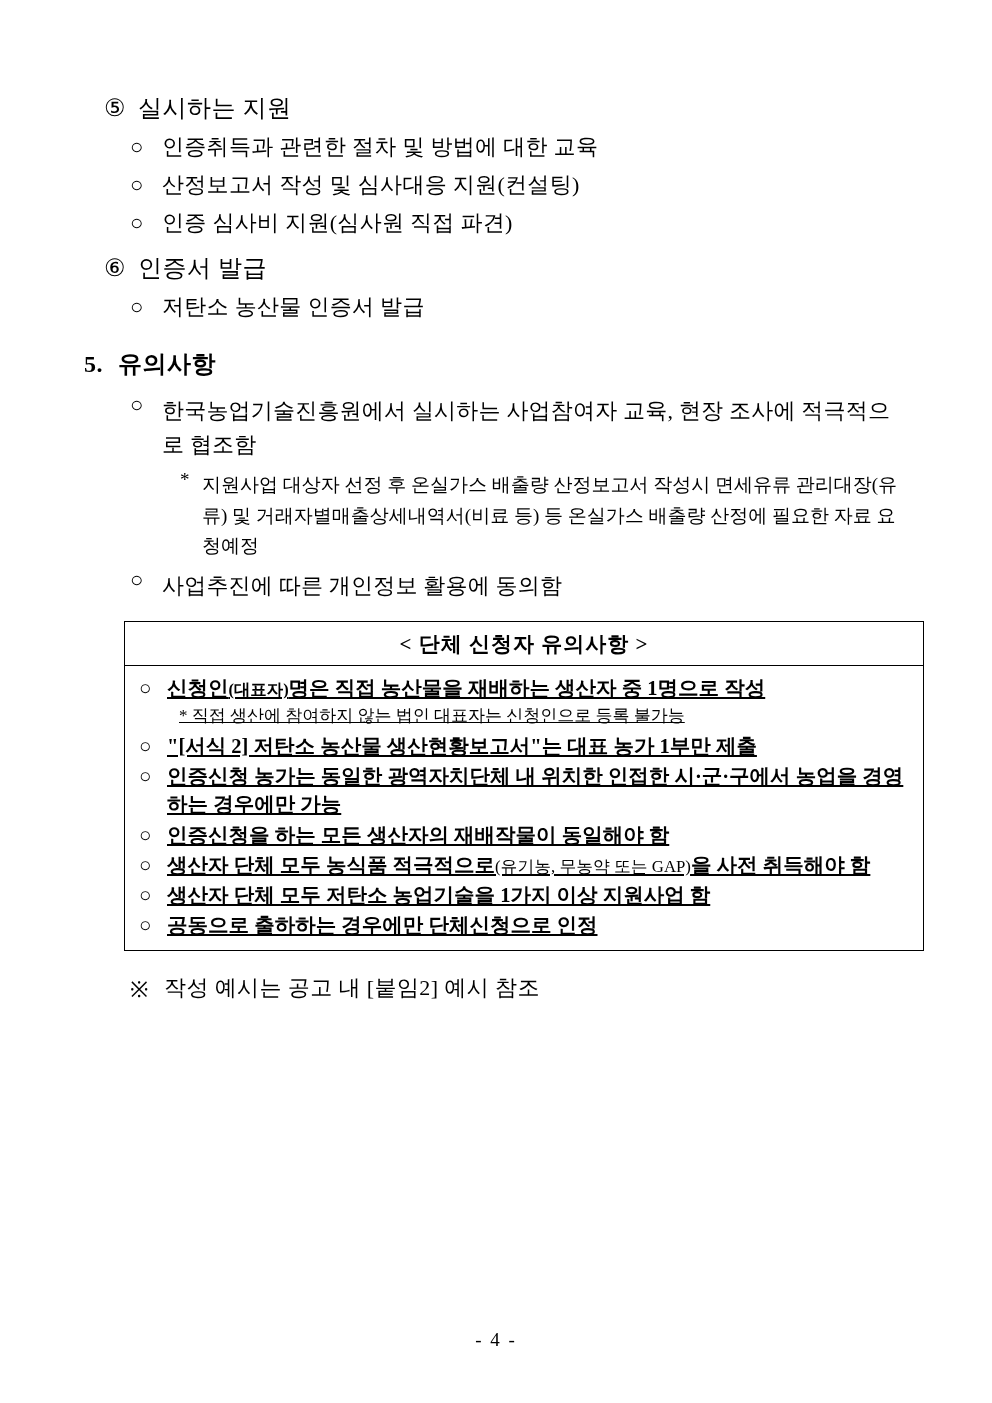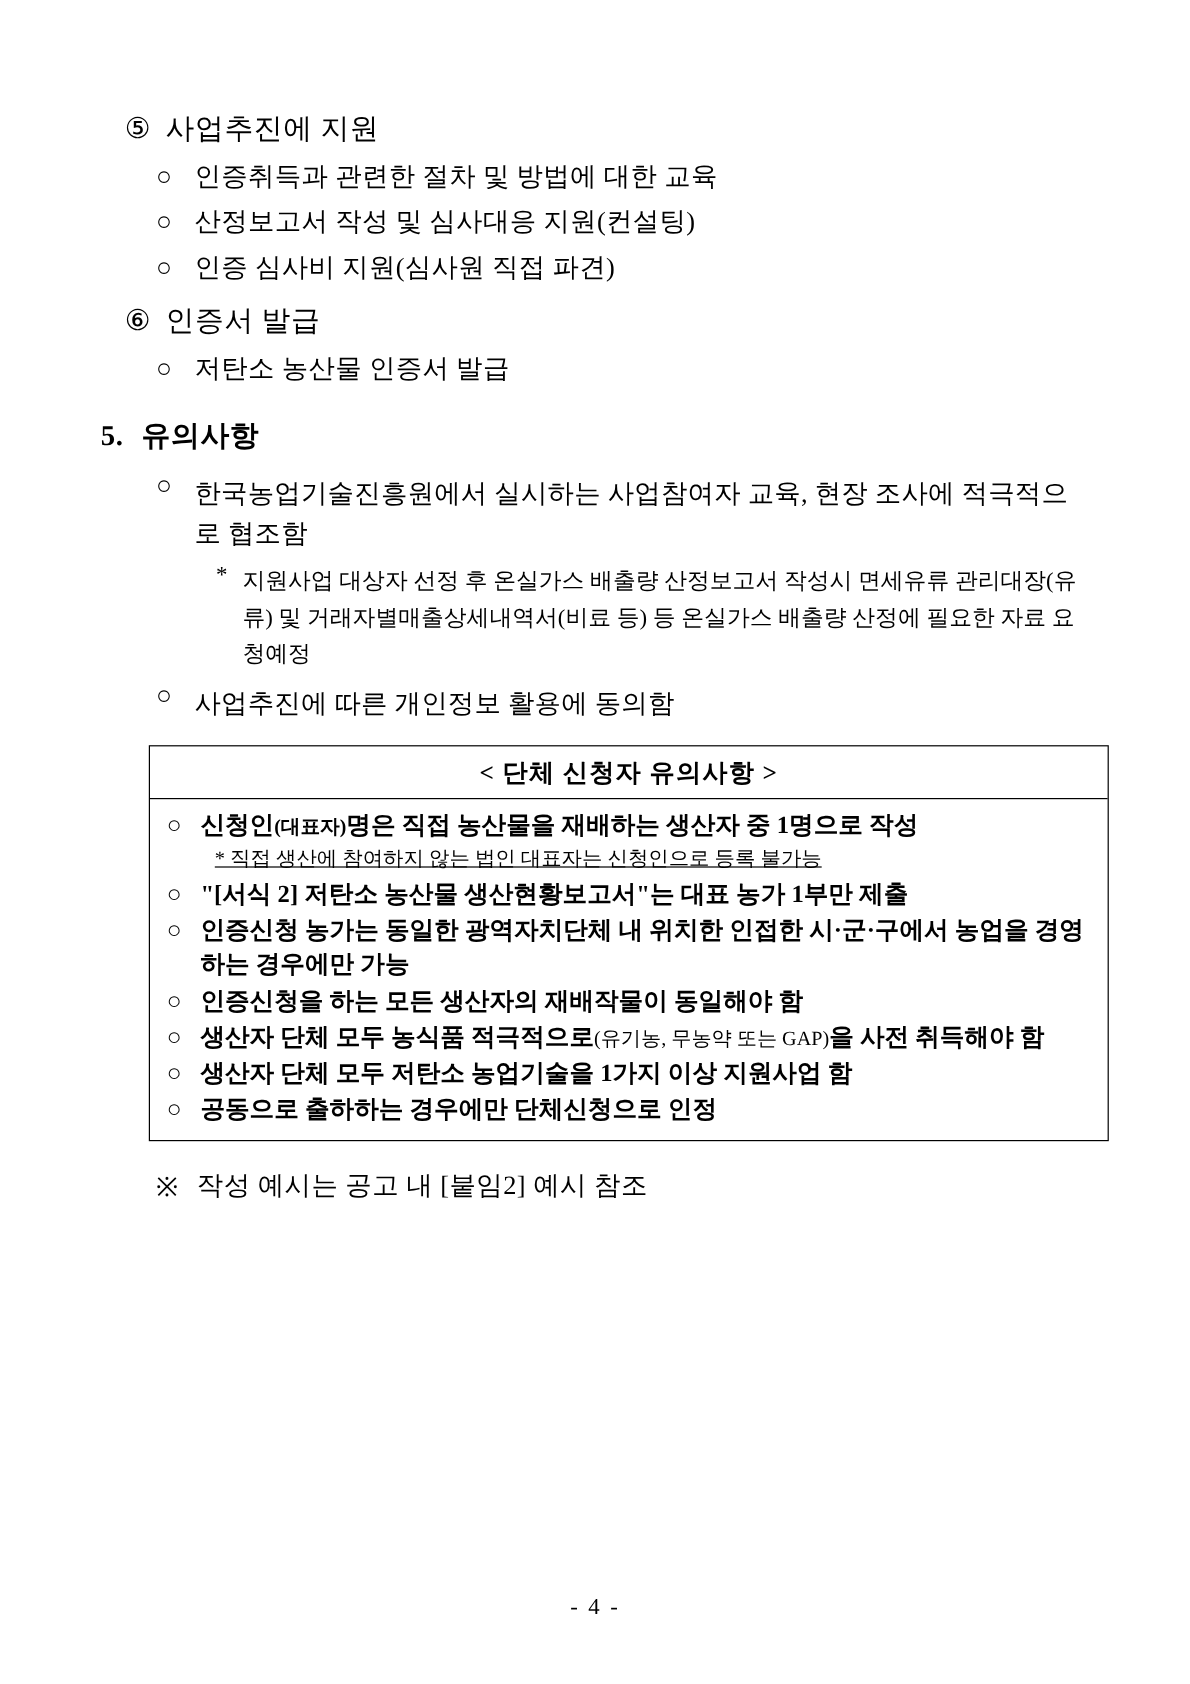--- a/index.html
+++ b/index.html
@@ -105,21 +105,21 @@
   }
   .b-line {
     display: flex;
     align-items: flex-start;
     font-size: 20.5px;
     font-weight: bold;
     line-height: 1.38;
     margin-bottom: 2px;
   }
   .b-line .marker { width: 28px; flex: none; }
-  .b-line .txt { flex: 1; }
+  .b-line .txt { flex: 1; text-decoration: underline; }
   .b-star {
     display: flex;
     align-items: flex-start;
     font-size: 17px;
     font-weight: normal;
     line-height: 1.35;
     margin: 1px 0 4px 40px;
   }
   .u { text-decoration: underline; }
   .tiny { font-size: 0.80em; font-weight: bold; }
@@ -146,21 +146,21 @@
     letter-spacing: 2px;
   }
 </style>
 </head>
 <body>
 
 <div class="page">
 
   <div class="line lvl-circ">
     <span class="marker">⑤</span>
-    <span class="txt">사업추진에 지원</span>
+    <span class="txt">실시하는 지원</span>
   </div>
 
   <div class="line lvl-o">
     <span class="marker">○</span>
     <span class="txt">인증취득과 관련한 절차 및 방법에 대한 교육</span>
   </div>
   <div class="line lvl-o">
     <span class="marker">○</span>
     <span class="txt">산정보고서 작성 및 심사대응 지원(컨설팅)</span>
   </div>

